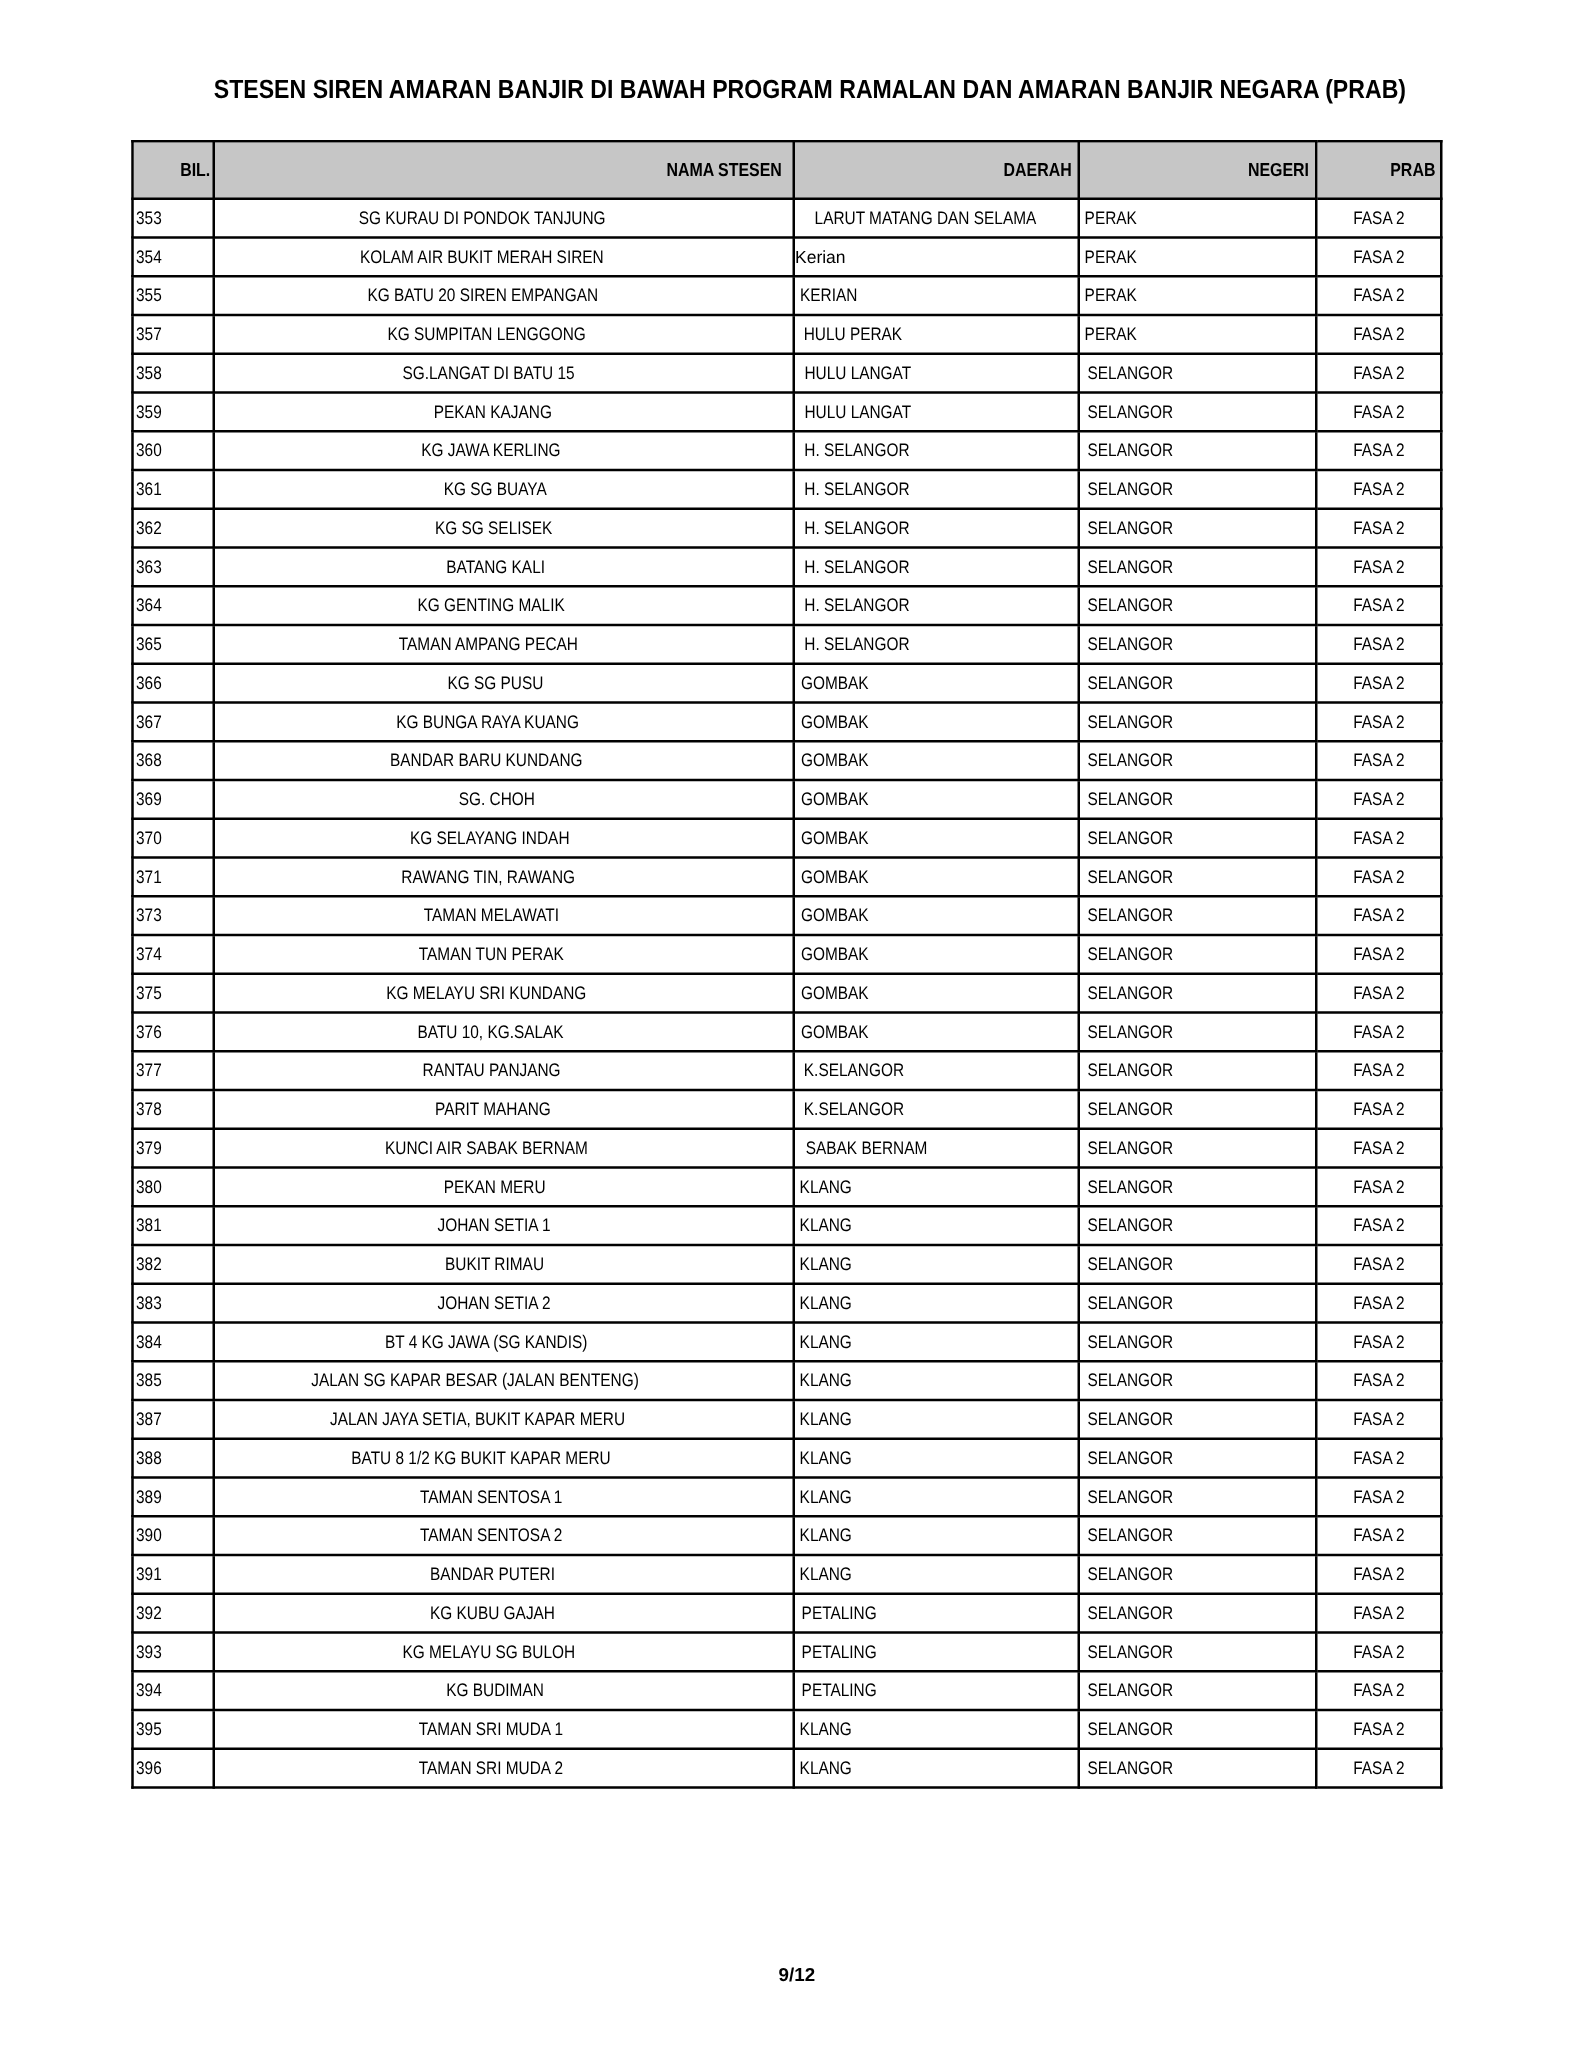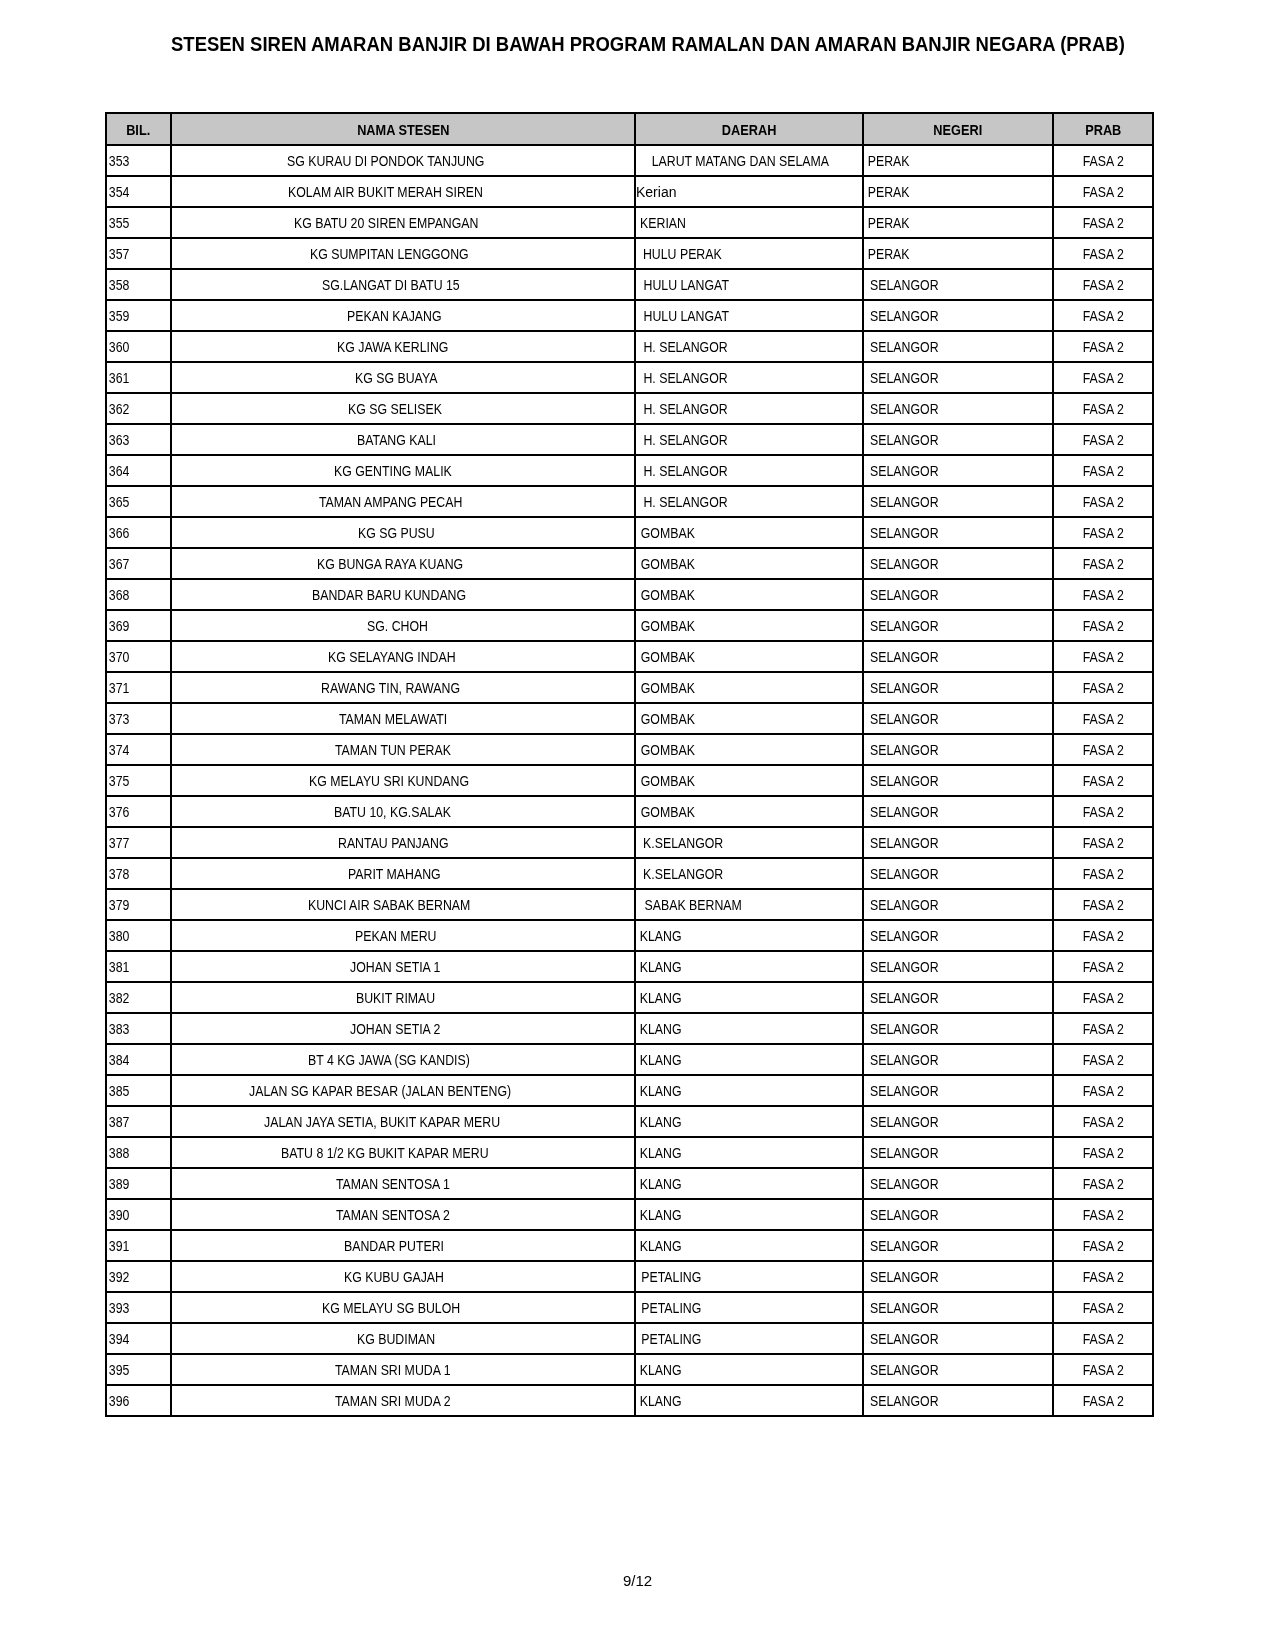--- a/index.html
+++ b/index.html
@@ -8,21 +8,21 @@
     position: relative;
     width: 1275px;
     height: 1650px;
     background: #ffffff;
     font-family: "Liberation Sans", sans-serif;
     color: #000000;
     overflow: hidden;
   }
   .title {
     position: absolute;
-    top: 32px;
+    top: 60px;
     left: 0;
     width: 1275px;
     text-align: center;
     font-size: 21px;
     font-weight: 700;
     white-space: nowrap;
     padding-left: 20px;
   }
   .stations {
     position: absolute;
@@ -32,25 +32,25 @@
     border-collapse: collapse;
     table-layout: fixed;
   }
   .stations th, .stations td {
     border: 2px solid #000000;
     padding: 0;
     overflow: hidden;
     white-space: nowrap;
   }
   .stations thead th {
-    height: 32px;
+    height: 46px;
     background: #c6c6c6;
     font-weight: 700;
     font-size: 15px;
-    text-align: center;
+    text-align: right;
     vertical-align: middle;
   }
   .stations tbody td {
     height: 31px;
     font-size: 14.5px;
     vertical-align: middle;
   }
   .c-bil    { }
   .c-nama   { text-align: center; padding-left: 4px; }
   .c-daerah { text-align: left; }
@@ -65,20 +65,21 @@
   .c-nama .cond { transform-origin: left center; }
   .cond.title-cond { transform: scaleX(0.88); }
   .cond.plain { transform: none; font-size: 14px; }
   .footer {
     position: absolute;
     top: 1572px;
     left: 0;
     width: 1275px;
     text-align: center;
     font-size: 15px;
+    font-weight: bold;
   }
 </style>
 </head>
 <body>
 
 <div class="page">
 
   <div class="title">
     <span class="cond title-cond">STESEN SIREN AMARAN BANJIR DI BAWAH PROGRAM RAMALAN DAN AMARAN BANJIR NEGARA (PRAB)</span>
   </div>

